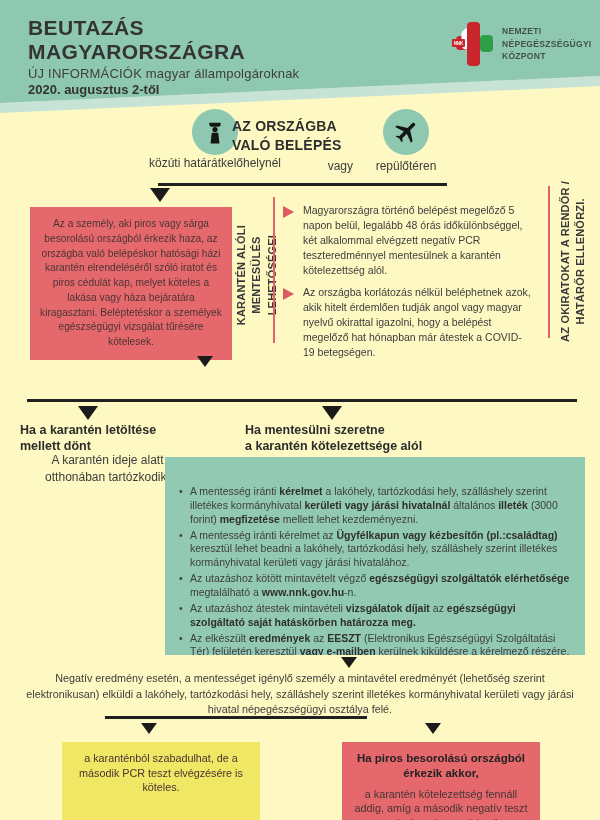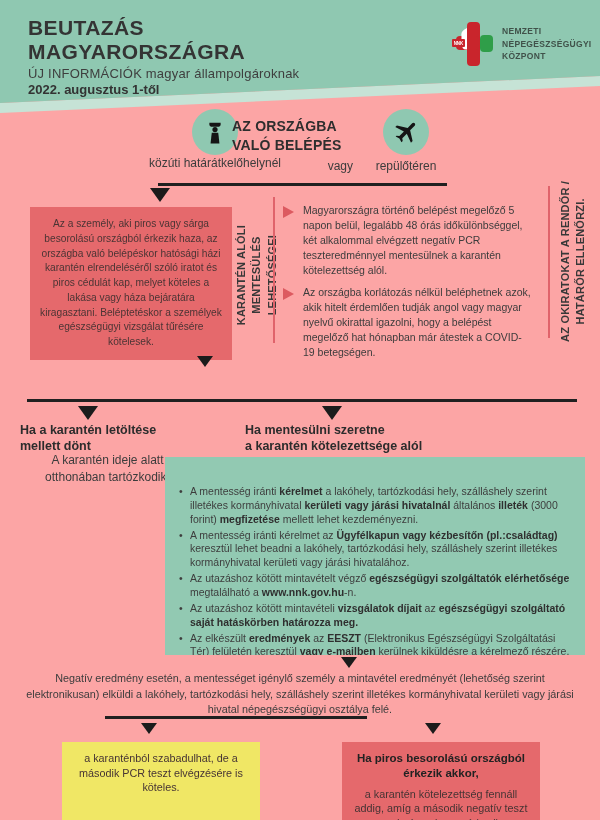--- a/index.html
+++ b/index.html
@@ -1,17 +1,17 @@
 <!DOCTYPE html>
 <html lang="hu"><head>
 <meta charset="utf-8">
 <style>
   html,body{margin:0;padding:0;background:#ffffff;}
   .poster{
-    position:relative;width:600px;height:820px;overflow:hidden;background:#fca5a5;
+    position:relative;width:600px;height:820px;overflow:hidden;background:#fef9c3;
     font-family:"Liberation Sans","DejaVu Sans",sans-serif;color:#3c3c3c;
   }
   
   .header-band2{position:absolute;left:0;top:0;width:600px;height:118px;background:#c6e3d6;
     clip-path:polygon(0 103px,600px 76px,600px 86px,0 113px);}
   .header{position:absolute;left:0;top:0;width:600px;height:110px;background:#8fc8b1;
     clip-path:polygon(0 0,600px 0,600px 76px,0 103px);}
   .title{position:absolute;left:28px;top:16px;font-size:21px;font-weight:bold;color:#343434;
     line-height:1.12;letter-spacing:.4px;}
   .title span{display:block;}
@@ -82,21 +82,21 @@
 
 <div class="poster">
 
   <div class="header-band2"></div>
   <div class="header"></div>
   <div class="title">
     <span>BEUTAZÁS</span>
     <span>MAGYARORSZÁGRA</span>
   </div>
   <div class="subtitle">ÚJ INFORMÁCIÓK magyar állampolgároknak</div>
-  <div class="date">2022. augusztus 1-től</div>
+  <div class="date">2020. augusztus 2-től</div>
   <div class="logo">
     <svg width="42" height="48" viewBox="0 0 42 48">
       <rect x="28" y="15" width="13" height="17" rx="4" fill="#2f9e49"></rect>
       <rect x="15" y="2" width="13" height="44" rx="4" fill="#c9252c"></rect>
       <rect x="4" y="16" width="24" height="14" rx="4" fill="#c9252c"></rect>
       <path d="M15 8 q-7 3 -5.5 9 q.6 3 -1.5 5.5 l2.5 1 q-1.5 6.5 4.5 6 z" fill="#ffffff"></path>
       <rect x="0" y="19" width="13" height="8" rx="1" fill="#c9252c"></rect>
       <text x="6.5" y="24.8" font-size="4.5" font-weight="bold" fill="#ffffff" text-anchor="middle">NNK</text>
     </svg>
     <div class="org">
@@ -157,21 +157,21 @@
   <div class="dec-head" style="left:245px;top:422px;width:220px;">
     <span>Ha mentesülni szeretne</span>
     <span>a karantén kötelezettsége alól</span>
   </div>
 
   <div class="tealbox">
     <ul>
       <li><span>A mentesség iránti </span><b>kérelmet</b><span> a lakóhely, tartózkodási hely, szálláshely szerint illetékes kormányhivatal </span><b>kerületi vagy járási hivatalnál</b><span> általános </span><b>illeték</b><span> (3000 forint) </span><b>megfizetése</b><span> mellett lehet kezdeményezni.</span></li>
       <li><span>A mentesség iránti kérelmet az </span><b>Ügyfélkapun vagy kézbesítőn (pl.:családtag)</b><span> keresztül lehet beadni a lakóhely, tartózkodási hely, szálláshely szerint illetékes kormányhivatal kerületi vagy járási hivatalához.</span></li>
       <li><span>Az utazáshoz kötött mintavételt végző </span><b>egészségügyi szolgáltatók elérhetősége</b><span> megtalálható a </span><b>www.nnk.gov.hu</b><span>-n.</span></li>
-      <li><span>Az utazáshoz kötött mintavételi </span><b>vizsgálatok díjait</b><span> az </span><b>egészségügyi szolgáltató saját hatáskörben határozza meg.</b></li>
+      <li><span>Az utazáshoz átestek mintavételi </span><b>vizsgálatok díjait</b><span> az </span><b>egészségügyi szolgáltató saját hatáskörben határozza meg.</b></li>
       <li><span>Az elkészült </span><b>eredmények</b><span> az </span><b>EESZT</b><span> (Elektronikus Egészségügyi Szolgáltatási Tér) felületén keresztül </span><b>vagy e-mailben</b><span> kerülnek kiküldésre a kérelmező részére.</span></li>
     </ul>
   </div>
 
   <div class="tri-down sm" style="left:341px;top:657px;"></div>
   <div class="negresult">Negatív eredmény esetén, a mentességet igénylő személy a mintavétel eredményét (lehetőség szerint elektronikusan) elküldi a lakóhely, tartózkodási hely, szálláshely szerint illetékes kormányhivatal kerületi vagy járási hivatal népegészségügyi osztálya felé.</div>
   <div class="hline" style="left:105px;top:716px;width:262px;height:2.5px;"></div>
   <div class="tri-down sm" style="left:141px;top:723px;"></div>
   <div class="tri-down sm" style="left:425px;top:723px;"></div>
 

